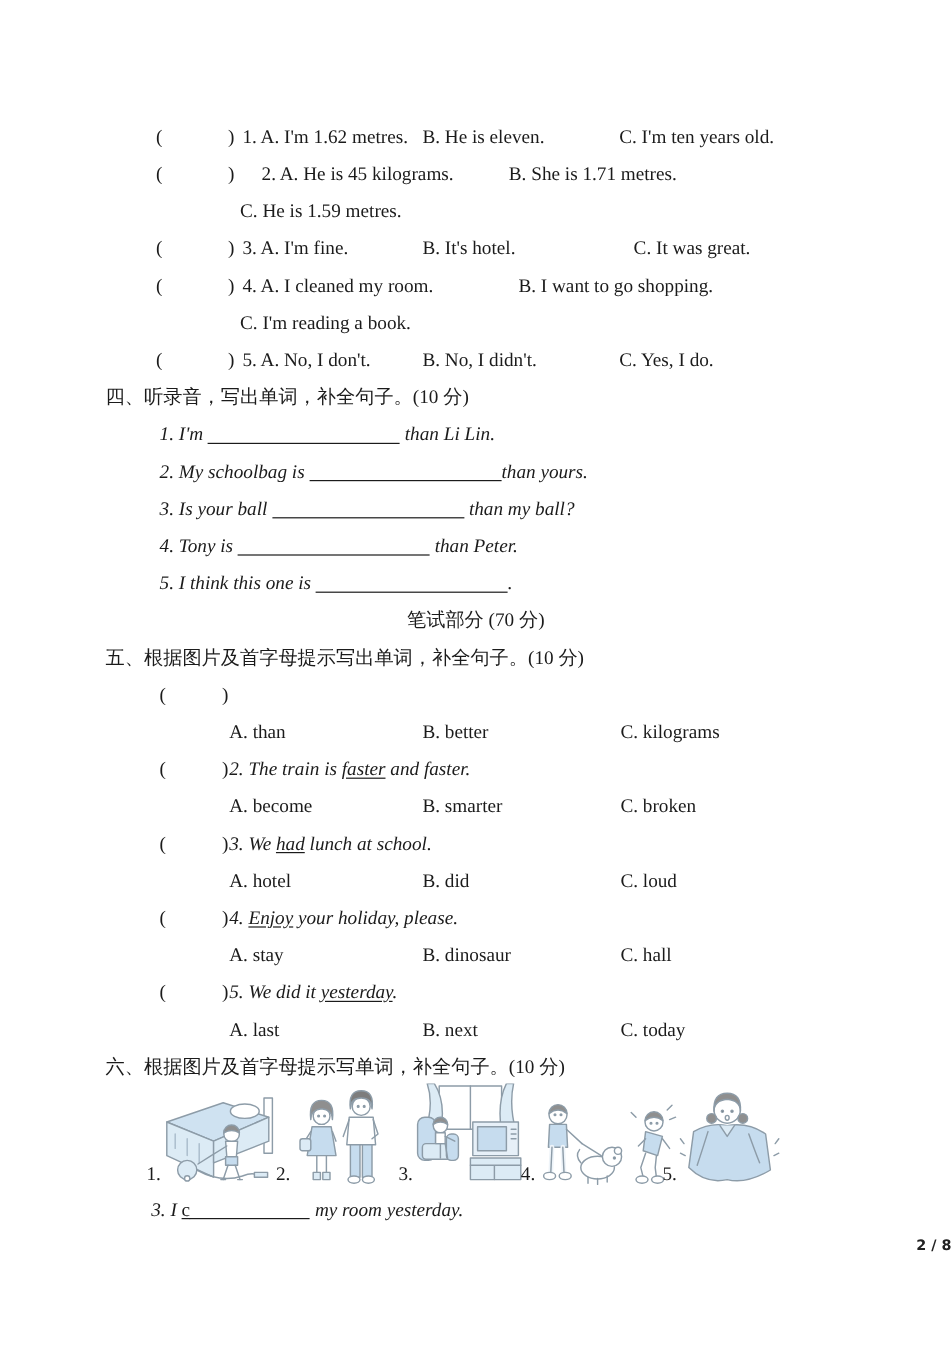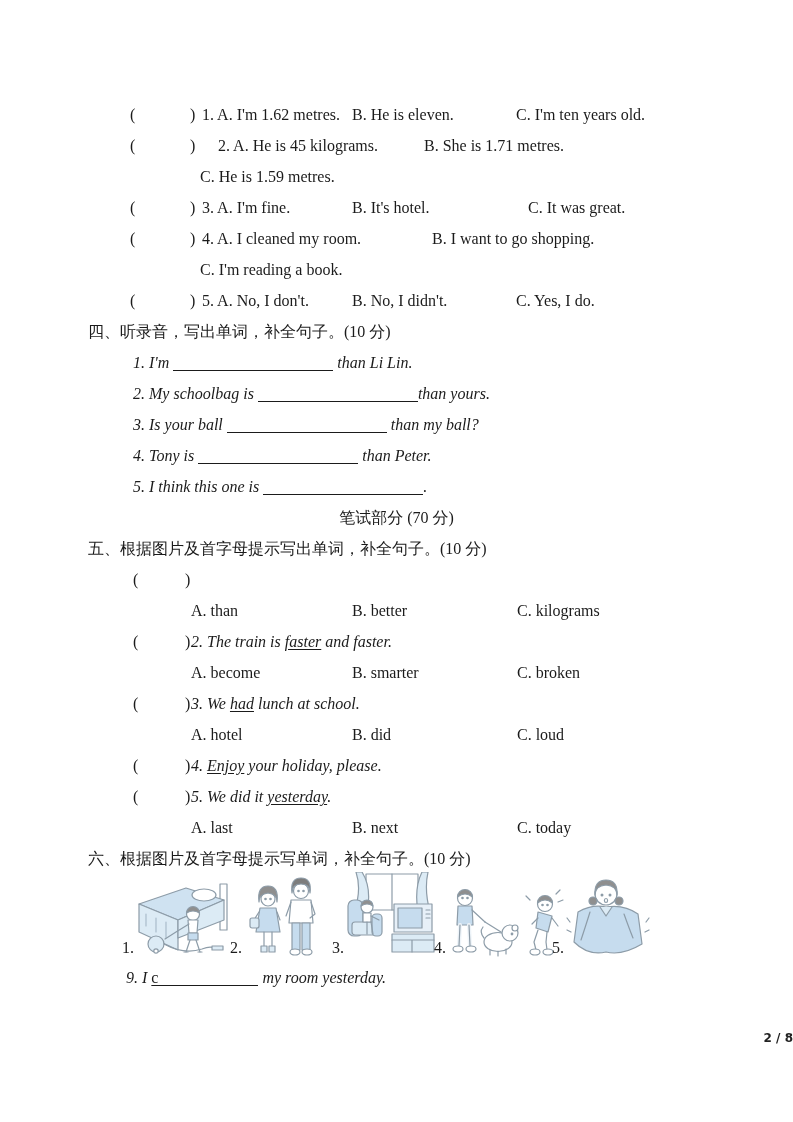--- a/index.html
+++ b/index.html
@@ -136,20 +136,25 @@
       <span class="at" style="left:58px">A. hotel</span>
       <span class="at" style="left:219px">B. did</span>
       <span class="at" style="left:384px">C. loud</span>
     </div>
 
     <div class="row ml133">
       <span class="at" style="left:0">(</span>
       <span class="at" style="left:52px">)</span>
       <span class="at stem" style="left:58px"><span>4. </span><span class="u">Enjoy</span><span> your holiday, please.</span></span>
     </div>
+    <div class="row ml133">
+      <span class="at" style="left:58px">A. stay</span>
+      <span class="at" style="left:219px">B. dinosaur</span>
+      <span class="at" style="left:384px">C. hall</span>
+    </div>
 
     <div class="row ml133">
       <span class="at" style="left:0">(</span>
       <span class="at" style="left:52px">)</span>
       <span class="at stem" style="left:58px"><span>5. We did it </span><span class="u">yesterday</span><span>.</span></span>
     </div>
     <div class="row ml133">
       <span class="at" style="left:58px">A. last</span>
       <span class="at" style="left:219px">B. next</span>
       <span class="at" style="left:384px">C. today</span>
@@ -288,19 +293,19 @@
             <path d="M34 33 L40 42 L46 33" fill="#dcebf5"></path>
             <path d="M24 38 Q19 54 15 66 M58 40 Q63 54 67 64"></path>
             <path d="M4 48 L1 44 M5 58 L1 56 M80 48 L83 44 M79 58 L83 56"></path>
           </g>
         </svg>
       </div>
 
     </div>
 
     <div class="row ml126">
-      <span class="stem">9. I </span><span class="u">c</span><span class="blank w100"></span><span class="stem"> my room yesterday.</span>
+      <span class="stem">3. I </span><span class="u">c</span><span class="blank w100"></span><span class="stem"> my room yesterday.</span>
     </div>
 
   </div>
 
   <div class="footer">2 / 8</div>
 </div>
 
 </body></html>

